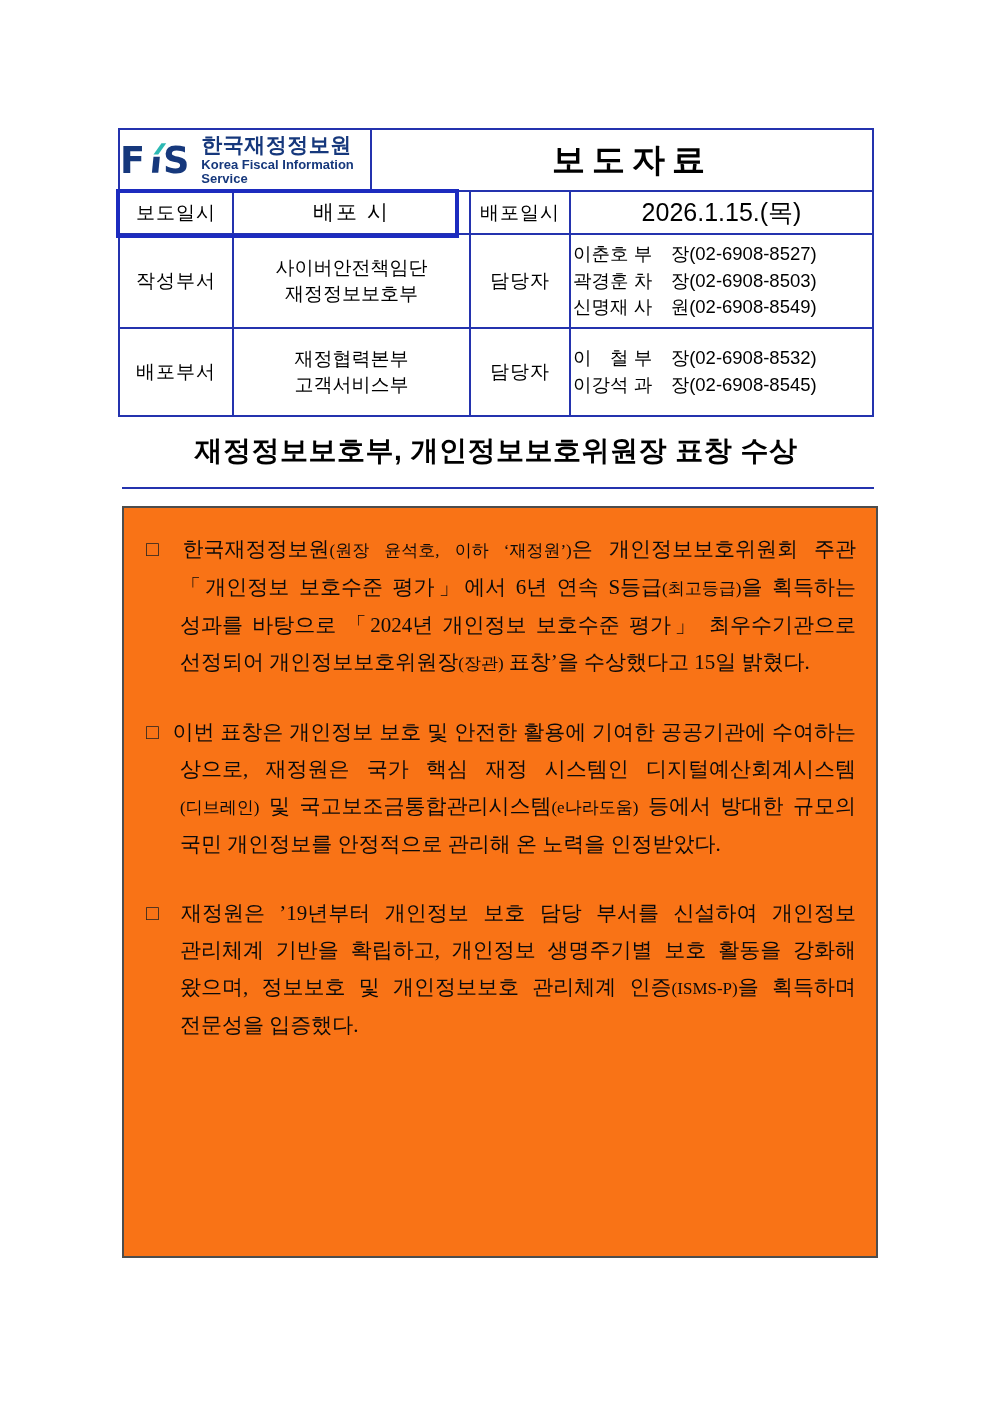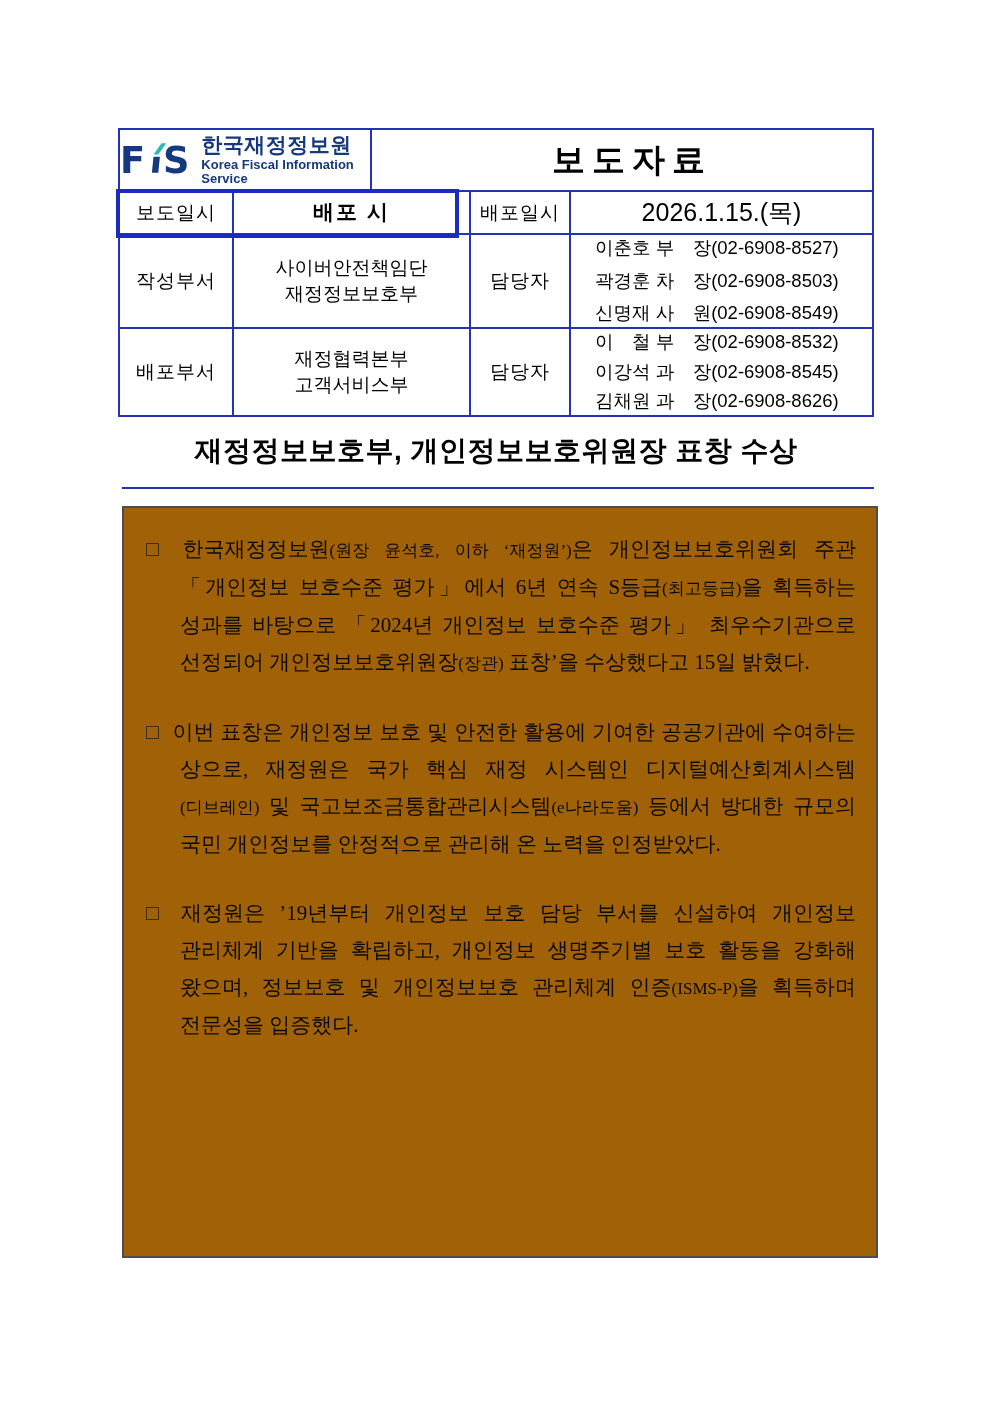--- a/index.html
+++ b/index.html
@@ -30,23 +30,23 @@
   .org-ko { font-size:21px; font-weight:bold; color:#16387c; letter-spacing:0.5px; }
   .org-en { font-size:13px; font-weight:bold; color:#16387c; margin-top:2px; }
 
   .row2 { height:43px; }
   .row3 { height:94px; }
   .row4 { height:88px; }
   .c-label { width:112px; font-size:19px; letter-spacing:1px; }
   .c-mid   { width:237px; font-size:19px; text-align:center; flex-direction:column; line-height:1.35; }
   .c-small { width:100px; font-size:19px; letter-spacing:1px; }
   .c-rest  { flex:1; font-size:25px; }
-  .bold-val { font-weight:bold; font-size:21px; letter-spacing:2px; }
-  .contacts { flex-direction:column; align-items:flex-start; justify-content:space-between;
-              padding-left:24px; font-size:18.5px; line-height:1.45; }
+  .bold-val { font-weight:normal; font-size:21px; letter-spacing:2px; }
+  .contacts { flex-direction:column; align-items:flex-start; justify-content:center;
+              padding-left:2px; font-size:18.5px; line-height:1.45; }
   .contacts div { white-space:pre; }
 
   
   .highlight-box {
     position:absolute; left:116px; top:189px; width:343px; height:49px;
     border:4px solid #1c2bbf; pointer-events:none;
   }
 
   
   .headline {
@@ -54,21 +54,21 @@
     text-align:center; font-size:28px; font-weight:bold; letter-spacing:0.5px;
   }
   .headline-rule {
     position:absolute; left:122px; top:487px; width:752px; height:2px;
     background:#2433ae;
   }
 
   
   .body-box {
     position:absolute; left:122px; top:506px; width:756px; height:752px;
-    border:2px solid #4d4d4d; background:#a16207;
+    border:2px solid #4d4d4d; background:#f97316;
     padding:22px 20px 0 22px;
     font-family:"Liberation Serif", serif;
   }
   .para {
     font-size:21px; line-height:37px; text-align:justify;
     word-break:keep-all; padding-left:34px; text-indent:-34px;
     margin-bottom:31px; color:#0a0a0a;
   }
   .bullet {
     font-family:"Liberation Sans", sans-serif; font-size:21px;
@@ -126,21 +126,20 @@
     <div class="ht-row row4">
       <div class="cell c-label">배포부서</div>
       <div class="cell c-mid">
         <span>재정협력본부</span>
         <span>고객서비스부</span>
       </div>
       <div class="cell c-small">담당자</div>
       <div class="cell c-rest contacts">
         <div>이　철 부　장(02-6908-8532)</div>
         <div>이강석 과　장(02-6908-8545)</div>
-        <div>김채원 과　장(02-6908-8626)</div>
       </div>
     </div>
 
   </div>
 
   <div class="highlight-box"></div>
 
   <h1 class="headline">재정정보보호부, 개인정보보호위원장 표창 수상</h1>
   <div class="headline-rule"></div>
 

